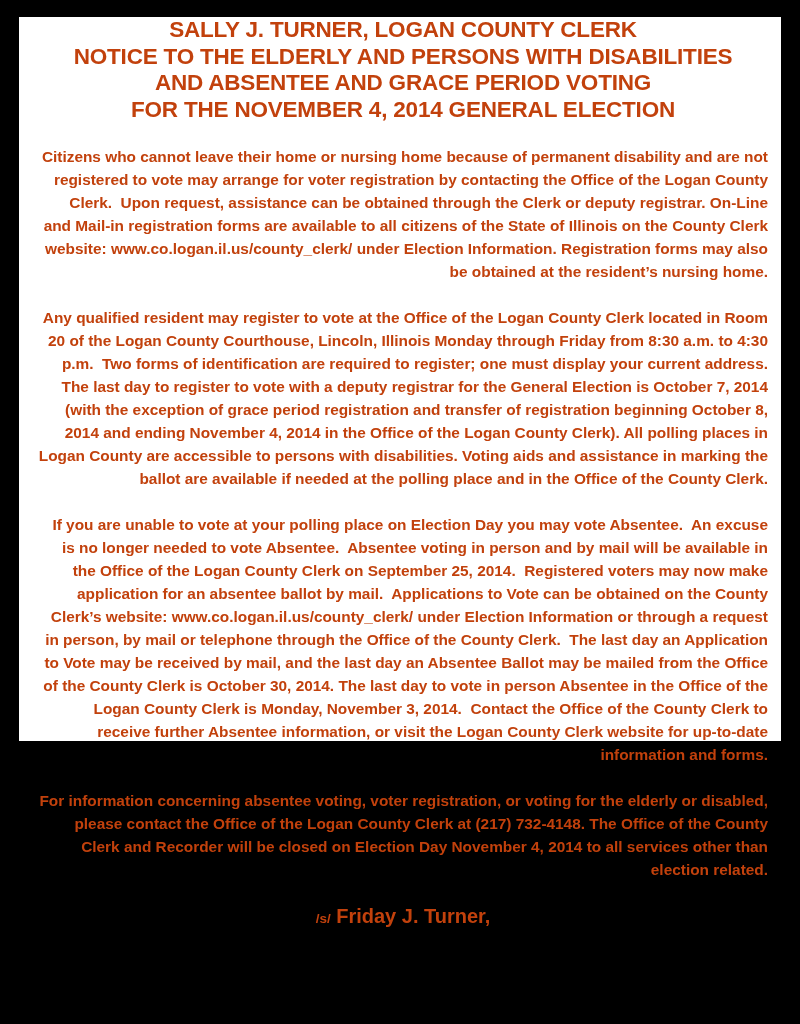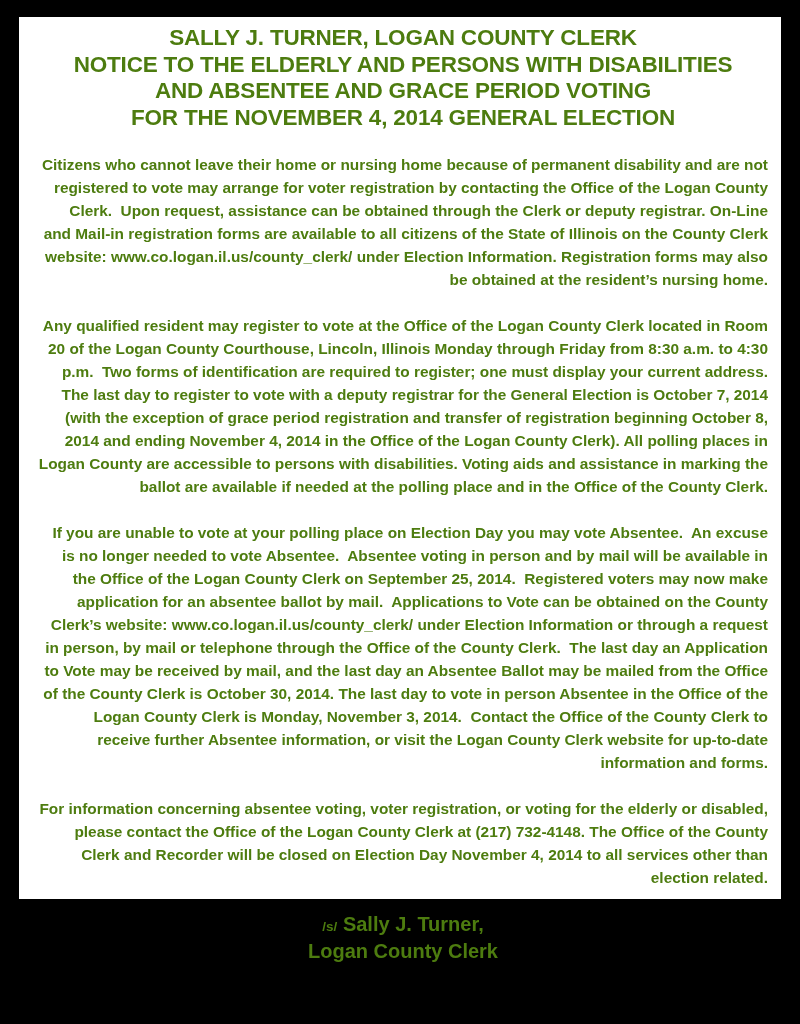--- a/index.html
+++ b/index.html
@@ -12,25 +12,25 @@
     background: #000000;
     position: relative;
     font-family: "Liberation Sans", sans-serif;
     overflow: hidden;
   }
   .page {
     position: absolute;
     left: 19px;
     top: 17px;
     width: 762px;
-    height: 882px;
+    height: 724px;
     background: #ffffff;
     box-sizing: border-box;
-    padding: 8px 13px 0 19px;
-    color: #4d7c0f;
+    padding: 0 13px 0 19px;
+    color: #c2410c;
   }
   .heading {
     text-align: center;
     font-weight: bold;
     font-size: 22.5px;
     line-height: 26.5px;
     letter-spacing: -0.2px;
     white-space: pre-line;
     margin: 0 0 22px 0;
   }
@@ -64,17 +64,16 @@
 FOR THE NOVEMBER 4, 2014 GENERAL ELECTION</div>
 
   <div class="body-text">
     <p>Citizens who cannot leave their home or nursing home because of permanent disability and are not registered to vote may arrange for voter registration by contacting the Office of the Logan County Clerk.  Upon request, assistance can be obtained through the Clerk or deputy registrar. On-Line and Mail-in registration forms are available to all citizens of the State of Illinois on the County Clerk website: www.co.logan.il.us/county_clerk/ under Election Information. Registration forms may also be obtained at the resident’s nursing home.</p>
     <p>Any qualified resident may register to vote at the Office of the Logan County Clerk located in Room 20 of the Logan County Courthouse, Lincoln, Illinois Monday through Friday from 8:30 a.m. to 4:30 p.m.  Two forms of identification are required to register; one must display your current address. The last day to register to vote with a deputy registrar for the General Election is October 7, 2014 (with the exception of grace period registration and transfer of registration beginning October 8, 2014 and ending November 4, 2014 in the Office of the Logan County Clerk). All polling places in Logan County are accessible to persons with disabilities. Voting aids and assistance in marking the ballot are available if needed at the polling place and in the Office of the County Clerk.</p>
     <p>If you are unable to vote at your polling place on Election Day you may vote Absentee.  An excuse is no longer needed to vote Absentee.  Absentee voting in person and by mail will be available in the Office of the Logan County Clerk on September 25, 2014.  Registered voters may now make application for an absentee ballot by mail.  Applications to Vote can be obtained on the County Clerk’s website: www.co.logan.il.us/county_clerk/ under Election Information or through a request in person, by mail or telephone through the Office of the County Clerk.  The last day an Application to Vote may be received by mail, and the last day an Absentee Ballot may be mailed from the Office of the County Clerk is October 30, 2014. The last day to vote in person Absentee in the Office of the Logan County Clerk is Monday, November 3, 2014.  Contact the Office of the County Clerk to receive further Absentee information, or visit the Logan County Clerk website for up-to-date information and forms.</p>
     <p>For information concerning absentee voting, voter registration, or voting for the elderly or disabled, please contact the Office of the Logan County Clerk at (217) 732-4148. The Office of the County Clerk and Recorder will be closed on Election Day November 4, 2014 to all services other than election related.</p>
   </div>
 
   <div class="signature">
-    <div><span class="s-mark">/s/</span><span> Sally J. Turner,</span></div>
-    <div>Logan County Clerk</div>
+    <div><span class="s-mark">/s/</span><span> Friday J. Turner,</span></div>
   </div>
 
 </div>
 
 </body></html>

